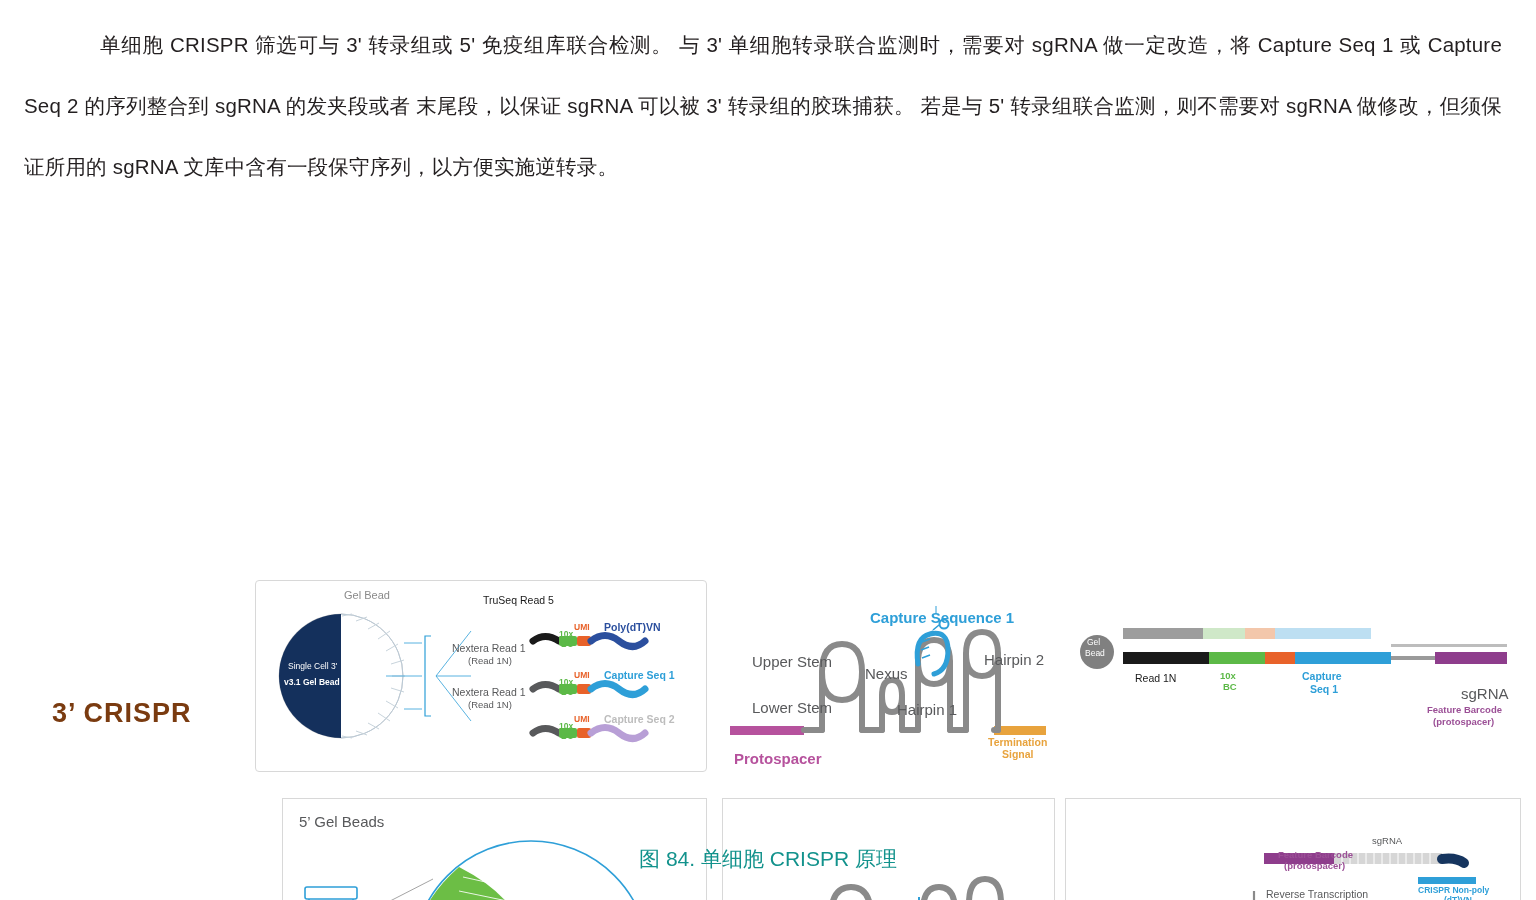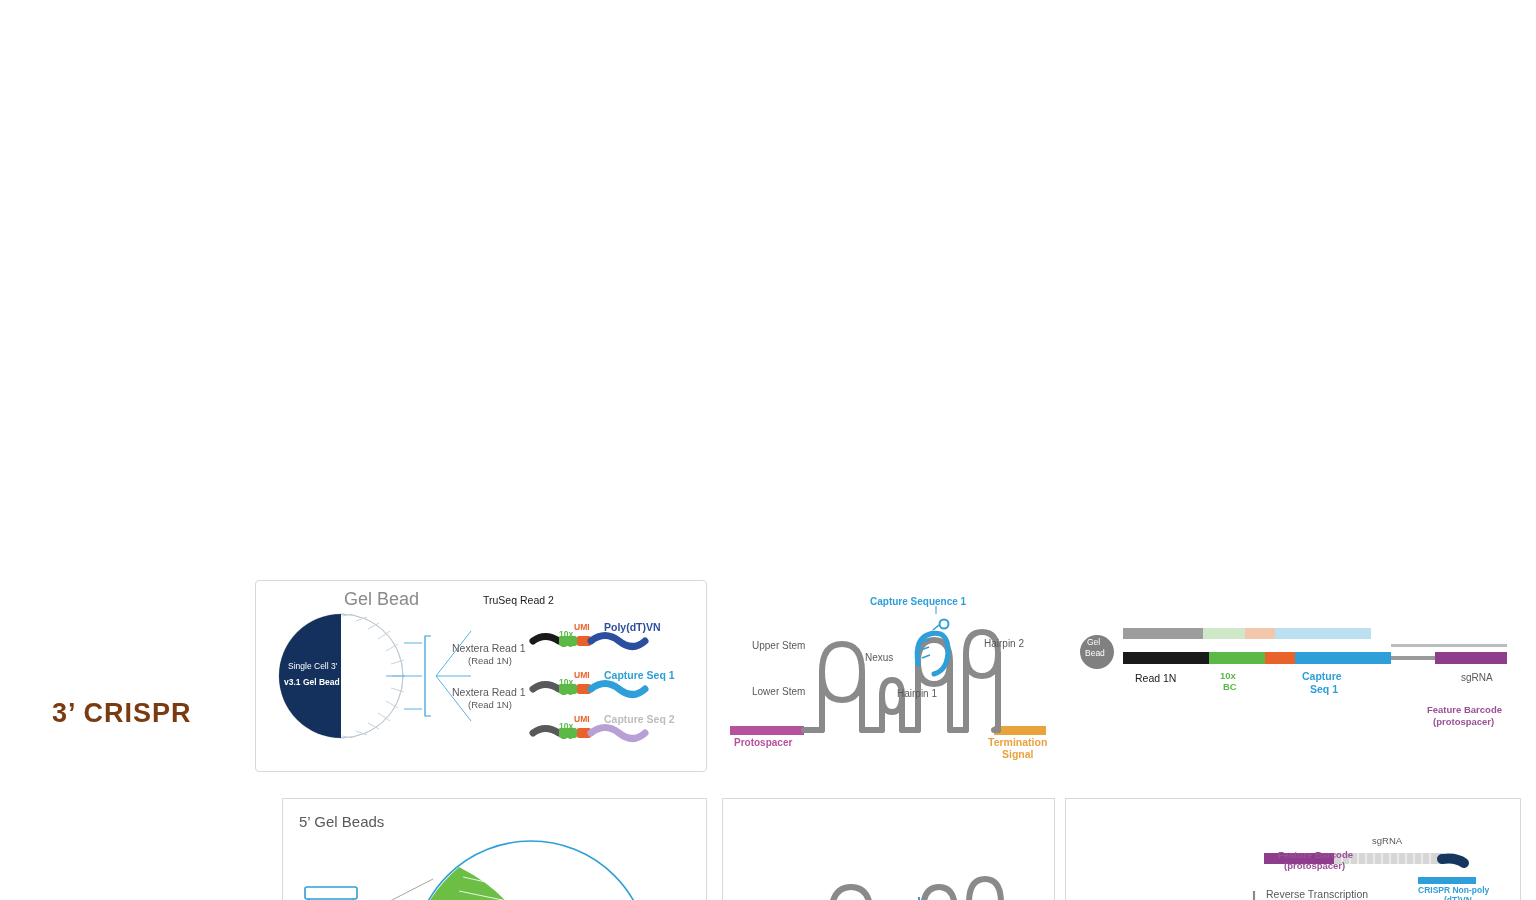--- a/index.html
+++ b/index.html
@@ -71,41 +71,42 @@
     width: 1536px;
     text-align: center;
     font-size: 21px;
     color: #12928c;
   }
   
   .t { position: absolute; white-space: nowrap; }
   .fs8 { font-size: 8.5px; }
   .fs9 { font-size: 9.5px; }
   .fs10 { font-size: 10.5px; }
-  .fs11 { font-size: 10px; }
-  .fs12 { font-size: 18px; text-align: center; }
+  .fs11 { font-size: 15px; margin-top: 13px; }
+  .fs12 { font-size: 11px; text-align: center; }
   .fs15 { font-size: 15px; text-align: right; }
   .gray { color: #8a8a8a; }
   .dgray { color: #58595b; }
   .black { color: #1a1a1a; }
   .green { color: #5cb947; }
   .blue { color: #2e9fd8; }
   .dblue { color: #2b4f9e; }
   .orange { color: #e8622a; }
   .purple { color: #9b4f96; margin-top: 20px; }
   .yellow { color: #e8a33d; }
   .pink { color: #b6529d; }
   .lgray { color: #bdbdbd; }
   .bold { font-weight: bold; }
 </style>
 </head>
 <body>
 
 <div id="page">
 
+  <div class="paragraph">单细胞 CRISPR 筛选可与 3' 转录组或 5' 免疫组库联合检测。 与 3' 单细胞转录联合监测时，需要对 sgRNA 做一定改造，将 Capture Seq 1 或 Capture Seq 2 的序列整合到 sgRNA 的发夹段或者 末尾段，以保证 sgRNA 可以被 3' 转录组的胶珠捕获。 若是与 5' 转录组联合监测，则不需要对 sgRNA 做修改，但须保证所用的 sgRNA 文库中含有一段保守序列，以方便实施逆转录。</div>
 
   <div class="figure">
 
     <div class="row-label r3">3’  CRISPR</div>
 
     <div class="panel p11">
       <svg width="450" height="190" viewBox="0 0 450 190">
 
         <circle cx="85" cy="95" r="62" fill="#ffffff" stroke="#d0d0d0" stroke-width="1"></circle>
         <path d="M85 33 A62 62 0 0 0 85 157 Z" fill="#14305c"></path>
@@ -142,21 +143,21 @@
         <path d="M277 152 q12 -9 26 0" stroke="#58595b" stroke-width="7" fill="none" stroke-linecap="round"></path>
         <rect x="303" y="147" width="18" height="10" rx="2" fill="#5cb947"></rect>
         <rect x="321" y="147" width="14" height="10" rx="2" fill="#e8622a"></rect>
         <path d="M335 152 q14 -11 28 0 q14 11 26 0" stroke="#b89fd6" stroke-width="7" fill="none" stroke-linecap="round"></path>
       </svg>
 
       <span class="t fs12 gray" style="left:88px; top:8px;">Gel Bead</span>
       <span class="t fs8" style="left:32px; top:80px; color:#ffffff;">Single Cell 3'</span>
       <span class="t fs8" style="left:28px; top:96px; color:#ffffff;font-weight:bold;">v3.1 Gel Bead</span>
 
-      <span class="t fs10 black" style="left:227px; top:13px;">TruSeq Read 2</span>
+      <span class="t fs10 black" style="left:227px; top:13px;">TruSeq Read 5</span>
       <span class="t fs10 dgray" style="left:196px; top:61px;">Nextera Read 1</span>
       <span class="t fs9 dgray" style="left:212px; top:74px;">(Read 1N)</span>
       <span class="t fs10 dgray" style="left:196px; top:105px;">Nextera Read 1</span>
       <span class="t fs9 dgray" style="left:212px; top:118px;">(Read 1N)</span>
 
       <span class="t fs8 green bold" style="left:303px; top:48px;">10x</span>
       <span class="t fs8 green bold" style="left:305px; top:58px;">BC</span>
       <span class="t fs8 orange bold" style="left:318px; top:41px;">UMI</span>
       <span class="t fs10 dblue bold" style="left:348px; top:40px;">Poly(dT)VN</span>
 
@@ -438,14 +439,15 @@
       
       
       
       
       
       
     </div>
 
   </div>
 
+  <div class="caption">图 84. 单细胞 CRISPR 原理</div>
 
 </div>
 
 </body></html>

